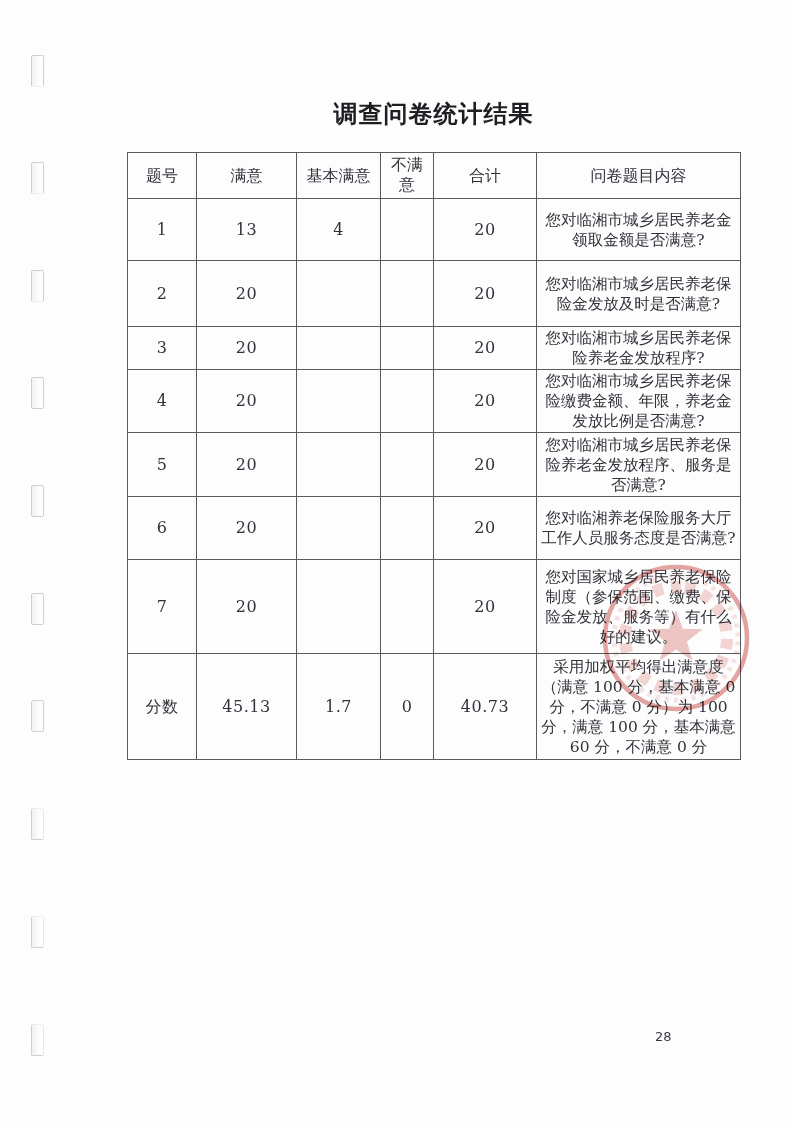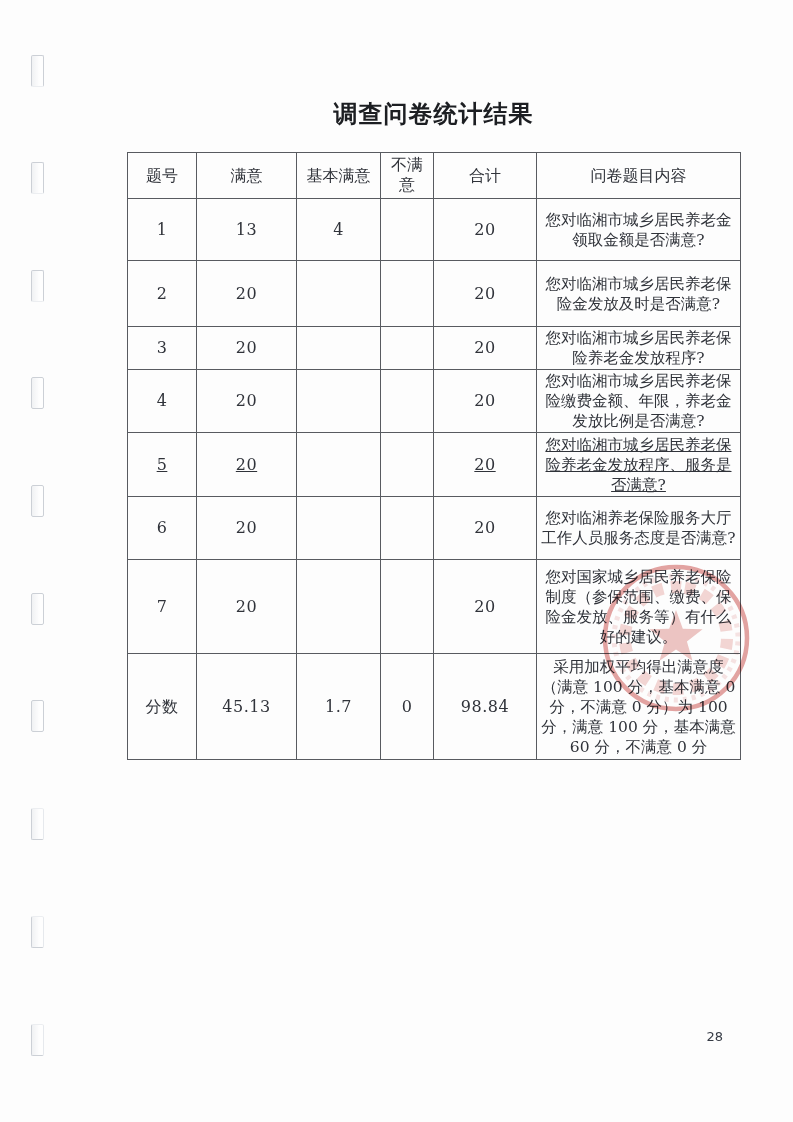--- a/index.html
+++ b/index.html
@@ -71,43 +71,43 @@
     text-align: left;
     padding: 2px 13px 2px 8px;
     line-height: 20.5px;
     font-size: 15.5px;
     margin-top: 43px;
   }
   tr.r1 td { height: 59px; }
   tr.r2 td { height: 63px; }
   tr.r3 td { height: 40px; }
   tr.r4 td { height: 60px; }
-  tr.r5 td { height: 61px; text-decoration: underline; }
+  tr.r5 td { height: 61px; }
   tr.r6 td { height: 60px; }
   tr.r7 td { height: 91px; }
   tr.r8 td { height: 103px; }
 
   
   .seal {
     position: absolute;
     left: 591px;
     top: 553px;
     width: 170px;
     height: 170px;
     pointer-events: none;
     mix-blend-mode: multiply;
     opacity: 0.62;
   }
 
   .page-number {
     position: absolute;
-    left: 693px;
+    left: 655px;
     top: 1029px;
     width: 30px;
-    text-align: right;
+    text-align: left;
     font-size: 13px;
     color: #363b45;
     font-family: "DejaVu Sans", "Liberation Sans", sans-serif;
   }
 </style>
 </head>
 <body>
 
 <div class="page">
 
@@ -198,21 +198,21 @@
         <td class="c-num"></td>
         <td class="c-num"></td>
         <td class="c-num">20</td>
         <td class="c-q">您对国家城乡居民养老保险制度（参保范围、缴费、保险金发放、服务等）有什么好的建议。</td>
       </tr>
       <tr class="r8">
         <td class="c-num">分数</td>
         <td class="c-num">45.13</td>
         <td class="c-num">1.7</td>
         <td class="c-num">0</td>
-        <td class="c-num">98.84</td>
+        <td class="c-num">40.73</td>
         <td class="c-q">采用加权平均得出满意度（满意 100 分，基本满意 0 分，不满意 0 分）为 100 分，满意 100 分，基本满意 60 分，不满意 0 分</td>
       </tr>
     </tbody>
   </table>
 
   <svg class="seal" viewBox="-85 -85 170 170">
     <circle cx="0" cy="0" r="71" fill="none" stroke="#c43a36" stroke-width="4.5" opacity="0.75"></circle>
     <circle cx="0" cy="0" r="51" fill="none" stroke="#cf5a55" stroke-width="12" stroke-dasharray="10 8" opacity="0.4" transform="rotate(-80)"></circle>
     <polygon points="0,-28 6.8,-9.3 26.6,-8.7 10.9,3.6 16.5,22.7 0,11.5 -16.5,22.7 -10.9,3.6 -26.6,-8.7 -6.8,-9.3" fill="#cc5550" opacity="0.55"></polygon>
     <circle cx="0" cy="0" r="62" fill="none" stroke="#d4716c" stroke-width="5" stroke-dasharray="4 5" opacity="0.3" transform="rotate(55)"></circle>

